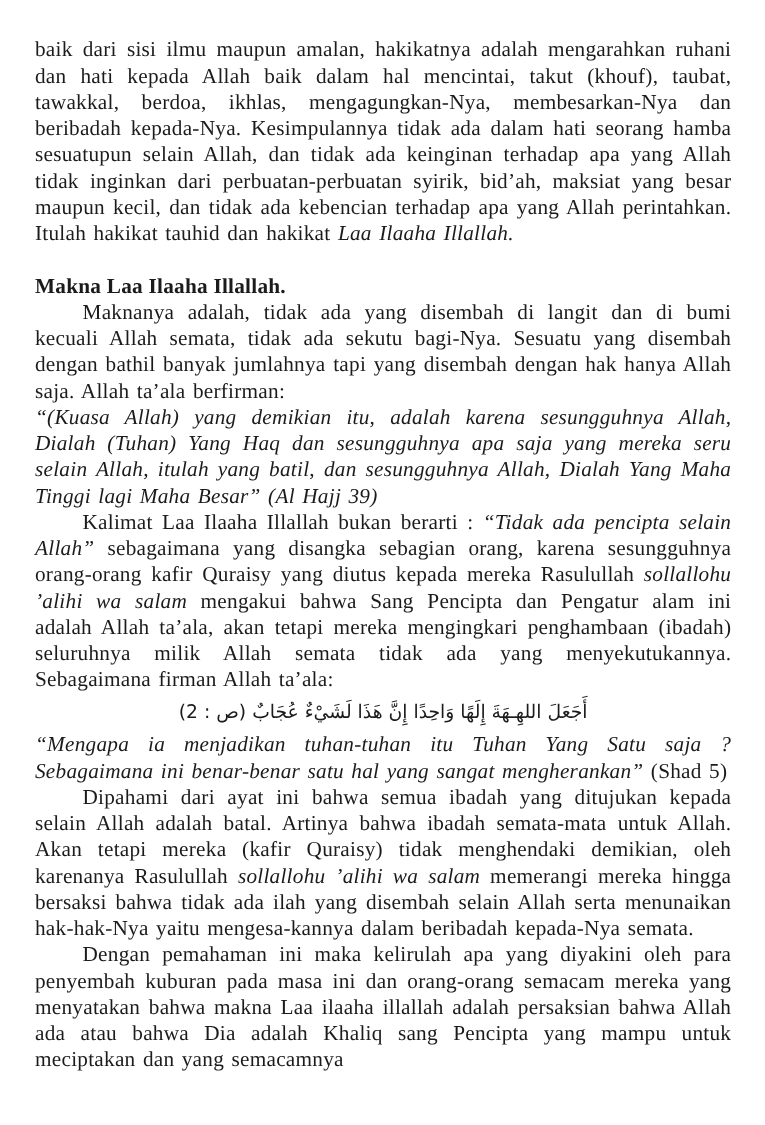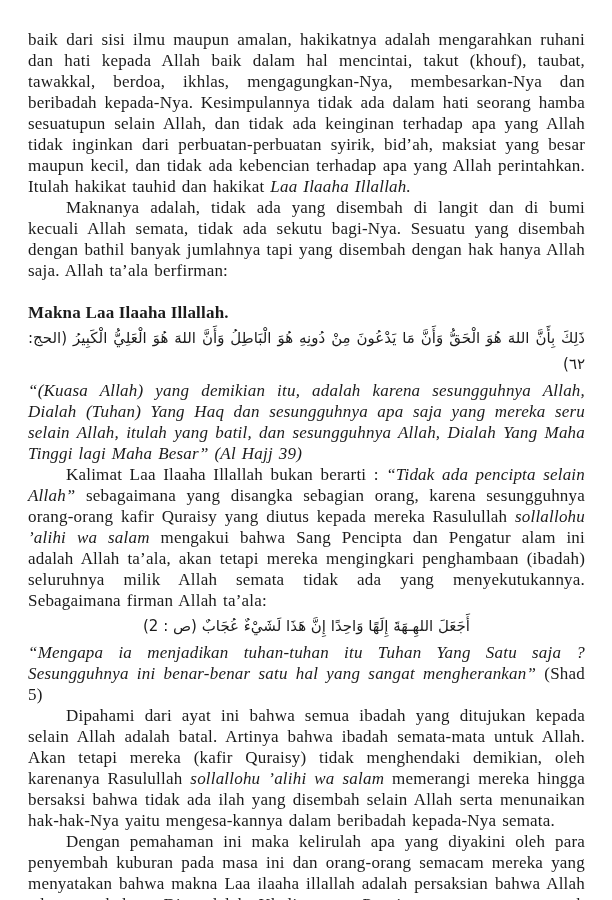--- a/index.html
+++ b/index.html
@@ -48,23 +48,22 @@
   .arabic.center {
     text-align: center;
   }
 </style>
 </head>
 <body>
 
 <div class="page">
   <div>
       <div class="block paragraph"><span class="seg-normal">baik dari sisi ilmu maupun amalan, hakikatnya adalah mengarahkan ruhani dan hati kepada Allah baik dalam hal mencintai, takut (khouf), taubat, tawakkal, berdoa, ikhlas, mengagungkan-Nya, membesarkan-Nya dan beribadah kepada-Nya. Kesimpulannya tidak ada dalam hati seorang hamba sesuatupun selain Allah, dan tidak ada keinginan terhadap apa yang Allah tidak inginkan dari perbuatan-perbuatan syirik, bid’ah, maksiat yang besar maupun kecil, dan tidak ada kebencian terhadap apa yang Allah perintahkan. Itulah hakikat tauhid dan hakikat </span><span class="seg-italic">Laa Ilaaha Illallah.</span></div>
+      <div class="block heading"><span class="seg-normal">Makna Laa Ilaaha Illallah.</span></div>
       <div class="block paragraph indent"><span class="seg-normal">Maknanya adalah, tidak ada yang disembah di langit dan di bumi kecuali Allah semata, tidak ada sekutu bagi-Nya. Sesuatu yang disembah dengan bathil banyak jumlahnya tapi yang disembah dengan hak hanya Allah saja. Allah ta’ala berfirman:</span></div>
-      <div class="block heading"><span class="seg-normal">Makna Laa Ilaaha Illallah.</span></div>
-      <div dir="rtl" class="block arabic spread"><span class="seg-normal">ذَلِكَ بِأَنَّ اللهَ هُوَ الْحَقُّ وَأَنَّ مَا يَدْعُونَ مِنْ دُونِهِ هُوَ الْبَاطِلُ وَأَنَّ اللهَ هُوَ الْعَلِيُّ الْكَبِيرُ </span><span class="seg-normal">(الحج: ٦٢)</span></div>
       <div class="block quote"><span class="seg-italic">“(Kuasa Allah) yang demikian itu, adalah karena sesungguhnya Allah, Dialah (Tuhan) Yang Haq dan sesungguhnya apa saja yang mereka seru selain Allah, itulah yang batil, dan sesungguhnya Allah, Dialah Yang Maha Tinggi lagi Maha Besar” (Al Hajj 39)</span></div>
       <div class="block paragraph indent"><span class="seg-normal">Kalimat Laa Ilaaha Illallah bukan berarti : </span><span class="seg-italic">“Tidak ada pencipta selain Allah”</span><span class="seg-normal"> sebagaimana yang disangka sebagian orang, karena sesungguhnya orang-orang kafir Quraisy yang diutus kepada mereka Rasulullah </span><span class="seg-italic">sollallohu ’alihi wa salam</span><span class="seg-normal"> mengakui bahwa Sang Pencipta dan Pengatur alam ini adalah Allah ta’ala, akan tetapi mereka mengingkari penghambaan (ibadah) seluruhnya milik Allah semata tidak ada yang menyekutukannya. Sebagaimana firman Allah ta’ala:</span></div>
       <div dir="rtl" class="block arabic center"><span class="seg-normal">أَجَعَلَ اللهِـهَةَ إِلَهًا وَاحِدًا إِنَّ هَذَا لَشَيْءٌ عُجَابٌ </span><span class="seg-normal">(ص : 2)</span></div>
-      <div class="block quote"><span class="seg-italic">“Mengapa ia menjadikan tuhan-tuhan itu Tuhan Yang Satu saja ? Sesungguhnya ini benar-benar satu hal yang sangat mengherankan” </span><span class="seg-normal">(Shad 5)</span></div>
+      <div class="block quote"><span class="seg-italic">“Mengapa ia menjadikan tuhan-tuhan itu Tuhan Yang Satu saja ? Sebagaimana ini benar-benar satu hal yang sangat mengherankan” </span><span class="seg-normal">(Shad 5)</span></div>
       <div class="block paragraph indent"><span class="seg-normal">Dipahami dari ayat ini bahwa semua ibadah yang ditujukan kepada selain Allah adalah batal. Artinya bahwa ibadah semata-mata untuk Allah. Akan tetapi mereka (kafir Quraisy) tidak menghendaki demikian, oleh karenanya Rasulullah </span><span class="seg-italic">sollallohu ’alihi wa salam</span><span class="seg-normal"> memerangi mereka hingga bersaksi bahwa tidak ada ilah yang disembah selain Allah serta menunaikan hak-hak-Nya yaitu mengesa-kannya dalam beribadah kepada-Nya semata.</span></div>
       <div class="block paragraph indent"><span class="seg-normal">Dengan pemahaman ini maka kelirulah apa yang diyakini oleh para penyembah kuburan pada masa ini dan orang-orang semacam mereka yang menyatakan bahwa makna Laa ilaaha illallah adalah persaksian bahwa Allah ada atau bahwa Dia adalah Khaliq sang Pencipta yang mampu untuk meciptakan dan yang semacamnya</span></div>
     </div>
 </div>
 
 </body></html>

